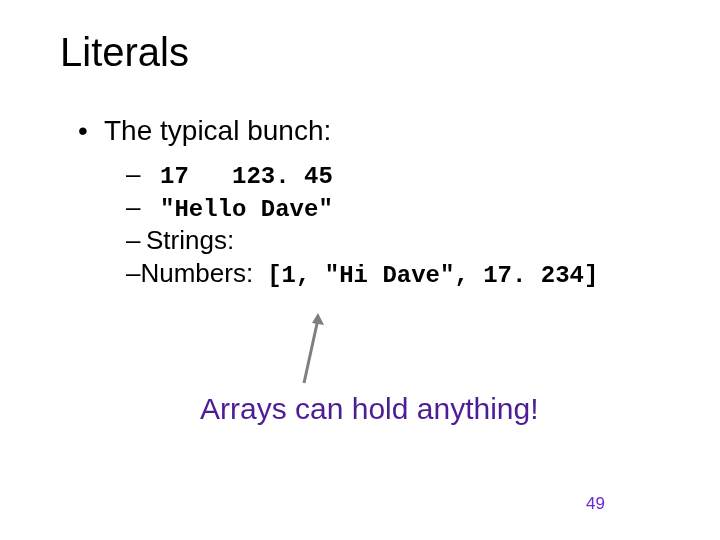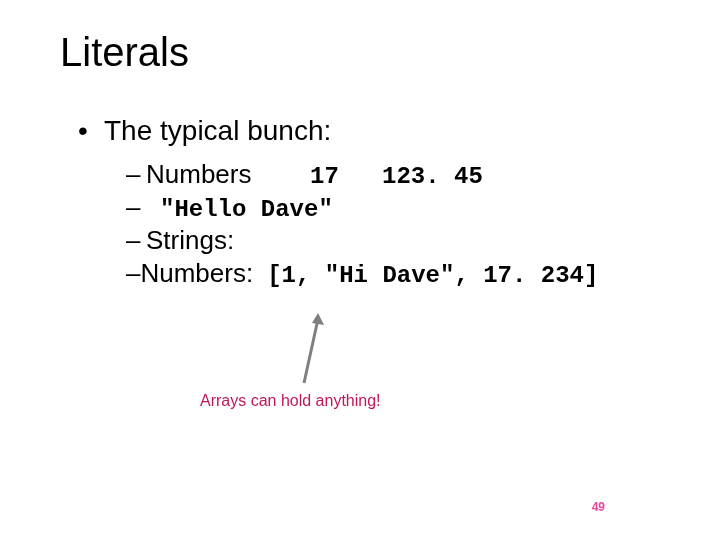--- a/index.html
+++ b/index.html
@@ -61,45 +61,43 @@
     position: absolute;
     left: 296px;
     top: 313px;
     width: 28px;
     height: 72px;
   }
   .caption {
     position: absolute;
     left: 200px;
     top: 392px;
-    font-size: 16px;
-    color: #be185d;
+    font-size: 30px;
+    color: #4c1d95;
   }
   .pagenum {
     position: absolute;
     right: 28px;
     bottom: 26px;
-    font-size: 12px;
-    color: #ec4899;
-    font-weight: bold;
+    font-size: 17px;
+    color: #6d28d9;
   }
 </style>
 </head>
 <body>
 
 <div class="slide">
 
   <h1 class="title">Literals</h1>
 
   <div class="bullet1">The typical bunch:</div>
 
   <div class="sublist">
     <div class="row">
       <span class="dash">–</span>
-      <span class="label">Numbers</span>
       <span class="code">17   123. 45</span>
     </div>
     <div class="row">
       <span class="dash">–</span>
       <span class="code">"Hello Dave"</span>
     </div>
     <div class="row">
       <span class="dash">–</span>
       <span class="label">Strings:</span>
     </div>

